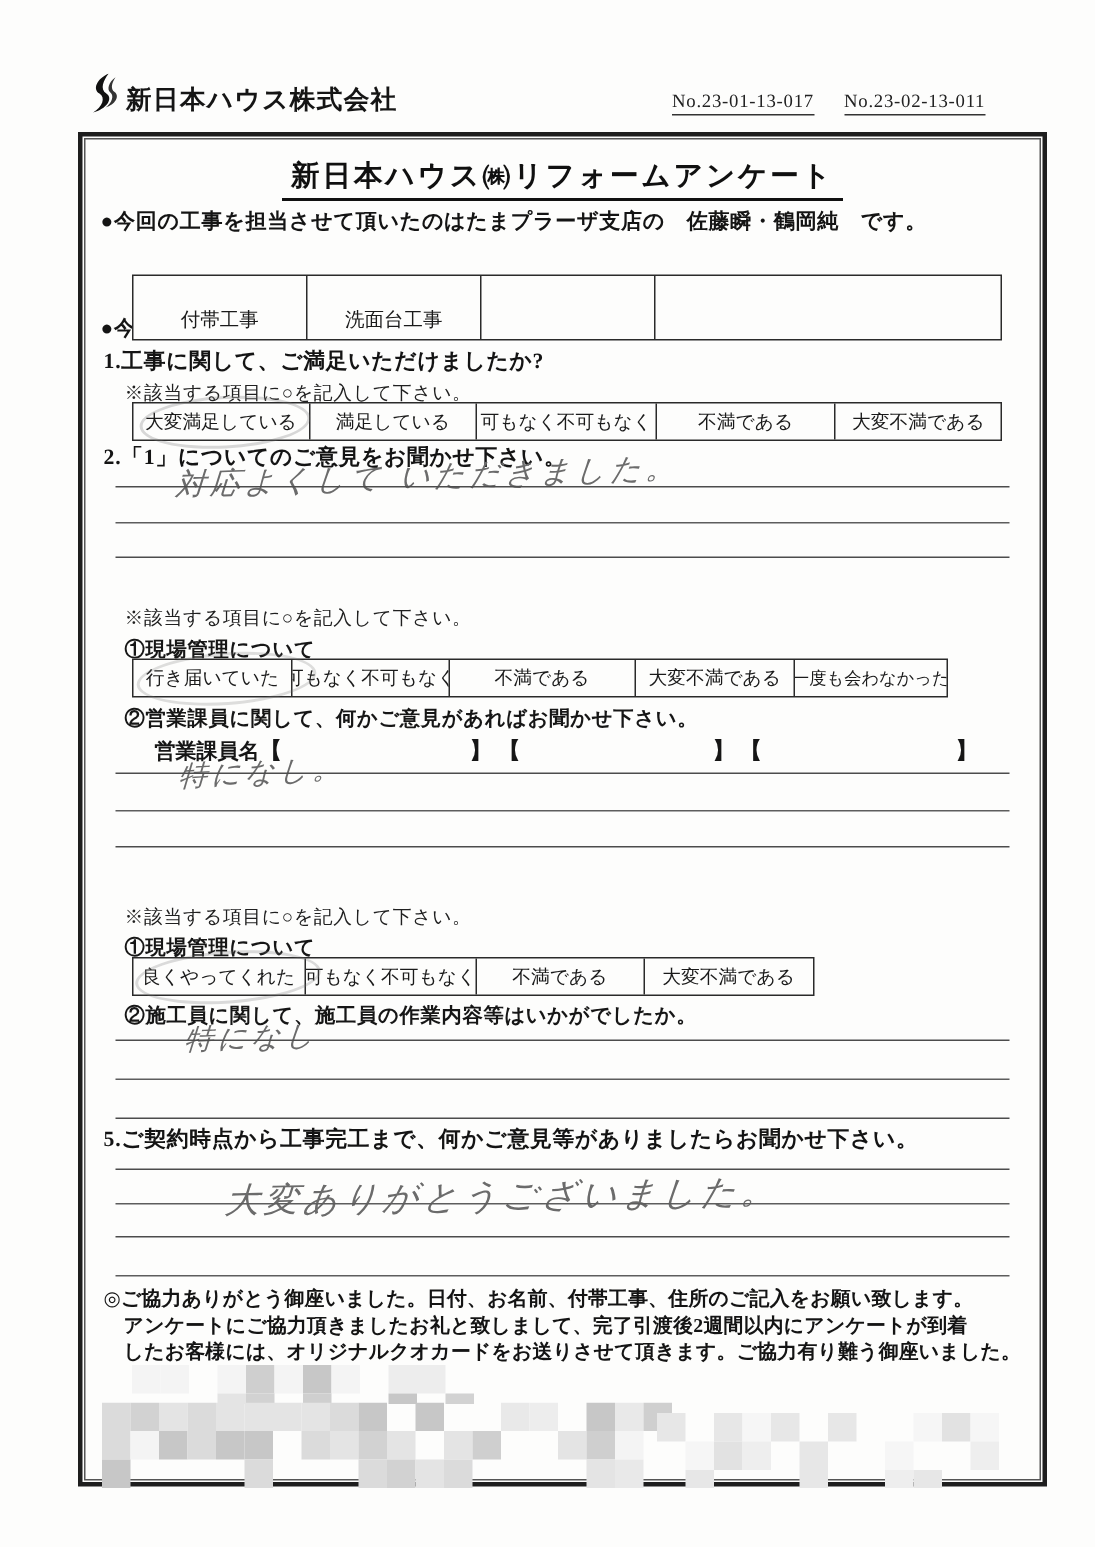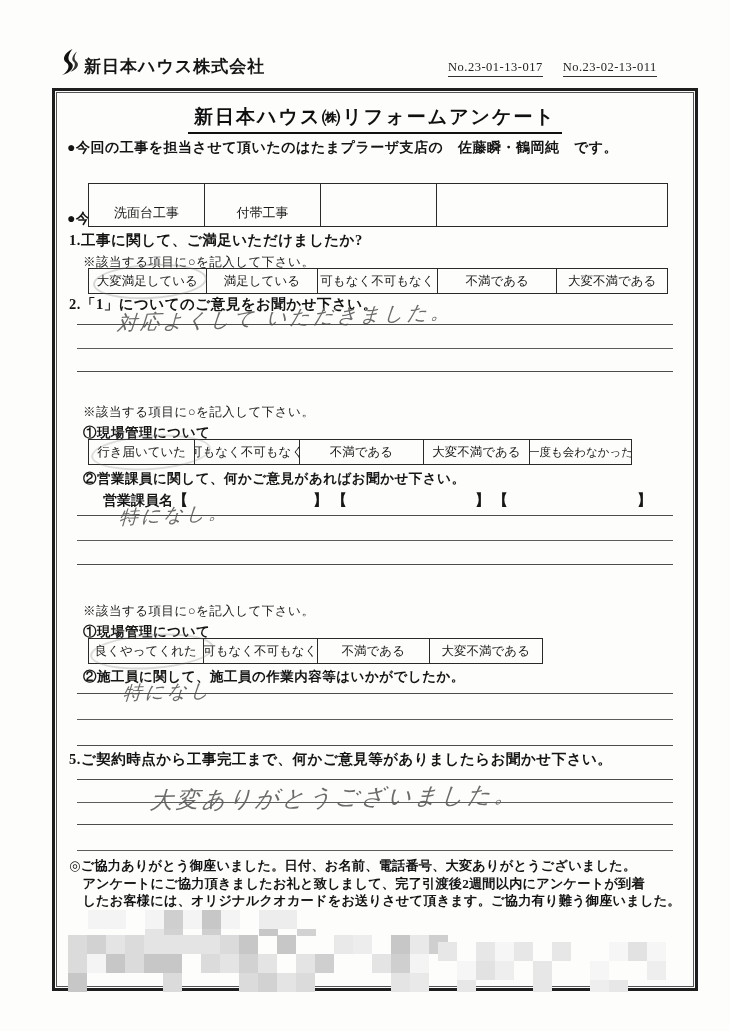--- a/index.html
+++ b/index.html
@@ -66,22 +66,22 @@
   <div class="form-box">
 
     <div class="abs bullet-line" style="left:12px;top:48px;">●今回の工事を担当させて頂いたのはたまプラーザ支店の　佐藤瞬・鶴岡純　です。</div>
 
     <div class="abs title-wrap">
       <span class="form-title">新日本ハウス㈱リフォームアンケート</span>
     </div>
     <div class="abs bullet-line" style="left:12px;top:71px;margin-top:48px;">●今回の工事内容</div>
 
     <div class="abs opt-table work-table" style="left:33px;top:92px;width:580px;height:44px;">
+      <div class="opt-cell" style="width:116px;">付帯工事</div>
       <div class="opt-cell" style="width:116px;">洗面台工事</div>
-      <div class="opt-cell" style="width:116px;">付帯工事</div>
       <div class="opt-cell" style="width:116px;"></div>
       <div class="opt-cell" style="width:116px;"></div>
     </div>
 
     <div class="abs q-heading" style="left:14px;top:140px;">1.工事に関して、ご満足いただけましたか?</div>
     <div class="abs q-note" style="left:28px;top:163px;">※該当する項目に○を記入して下さい。</div>
     <div class="abs opt-table" style="left:33px;top:177px;width:580px;height:26px;">
       <div class="opt-cell" style="width:118px;">大変満足している</div>
       <div class="opt-cell" style="width:112px;">満足している</div>
       <div class="opt-cell" style="width:120px;">可もなく不可もなく</div>
@@ -135,21 +135,21 @@
     <div class="abs rule" style="left:22px;top:654px;width:596px;"></div>
 
     <div class="abs q-heading" style="left:14px;top:659px;">5.ご契約時点から工事完工まで、何かご意見等がありましたらお聞かせ下さい。</div>
     <div class="abs hand" style="left:95px;top:691px;font-size:23px;transform:rotate(-1deg) skewX(-5deg);">大変ありがとうございました。</div>
     <div class="abs rule" style="left:22px;top:688px;width:596px;"></div>
     <div class="abs rule soft" style="left:22px;top:711px;width:596px;"></div>
     <div class="abs rule" style="left:22px;top:733px;width:596px;"></div>
     <div class="abs rule soft" style="left:22px;top:759px;width:596px;"></div>
 
     <div class="abs footer-par" style="left:14px;top:766px;">
-      <div>◎ご協力ありがとう御座いました。日付、お名前、電話番号、大変ありがとうございました。</div>
+      <div>◎ご協力ありがとう御座いました。日付、お名前、付帯工事、住所のご記入をお願い致します。</div>
       <div>　アンケートにご協力頂きましたお礼と致しまして、完了引渡後2週間以内にアンケートが到着</div>
       <div>　したお客様には、オリジナルクオカードをお送りさせて頂きます。ご協力有り難う御座いました。</div>
     </div>
 
     <div class="abs mosaic" style="left: 33px; top: 819px; width: 228px; height: 26px; grid-template-columns: repeat(12, 19px); grid-auto-rows: 19px;">
         <div style="background: rgb(244, 244, 244);"></div>
         <div style="background: rgb(244, 244, 244);"></div>
         <div style="background: transparent;"></div>
         <div style="background: rgb(244, 244, 244);"></div>
         <div style="background: rgb(207, 207, 207);"></div>

